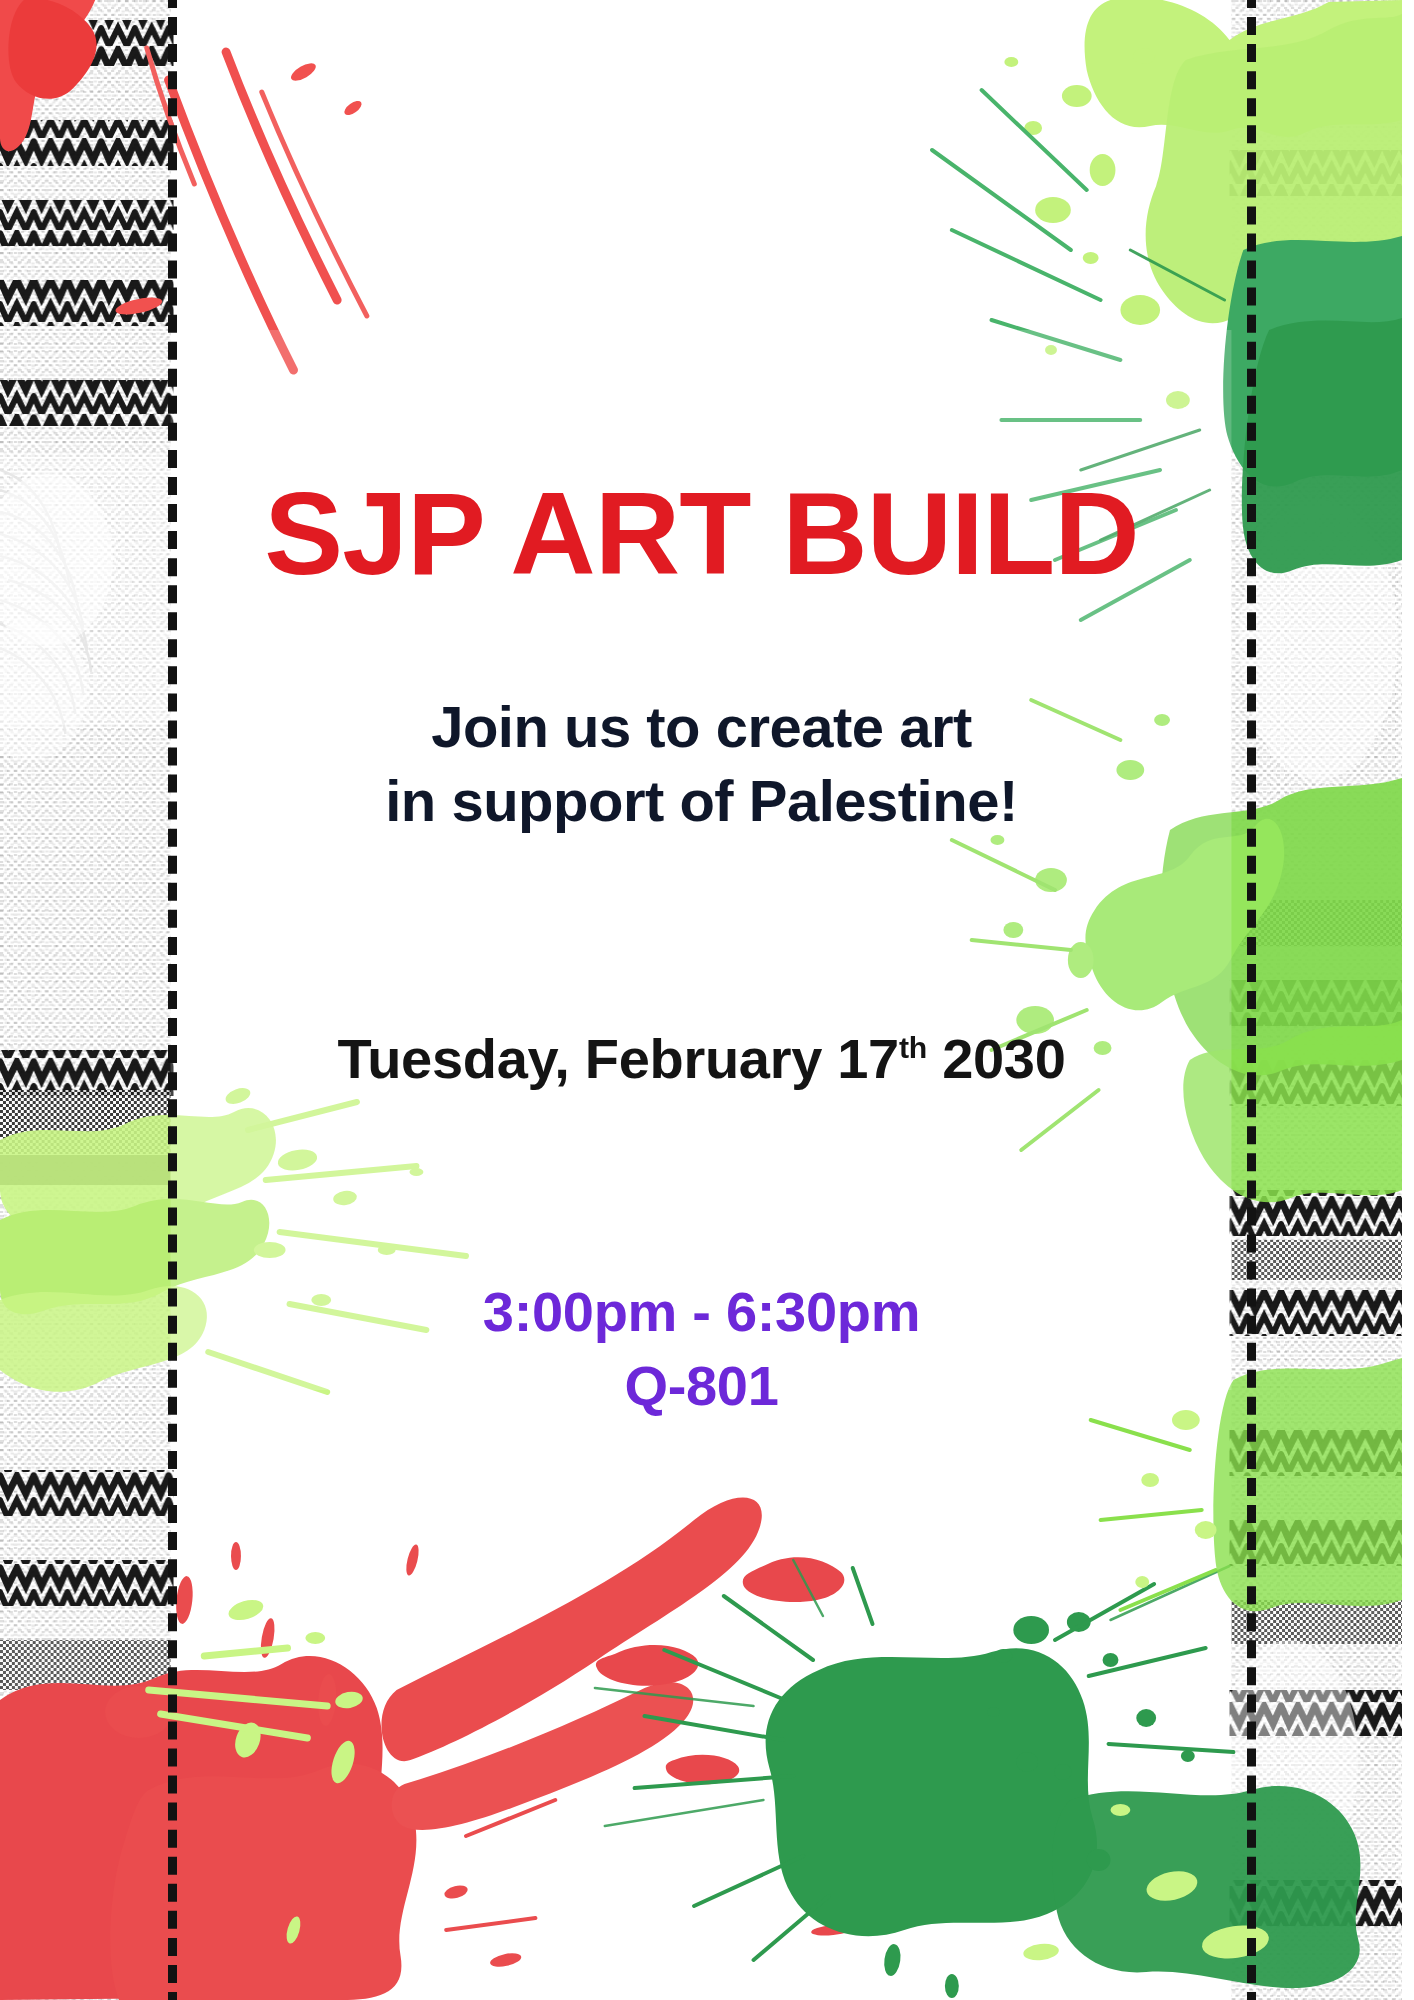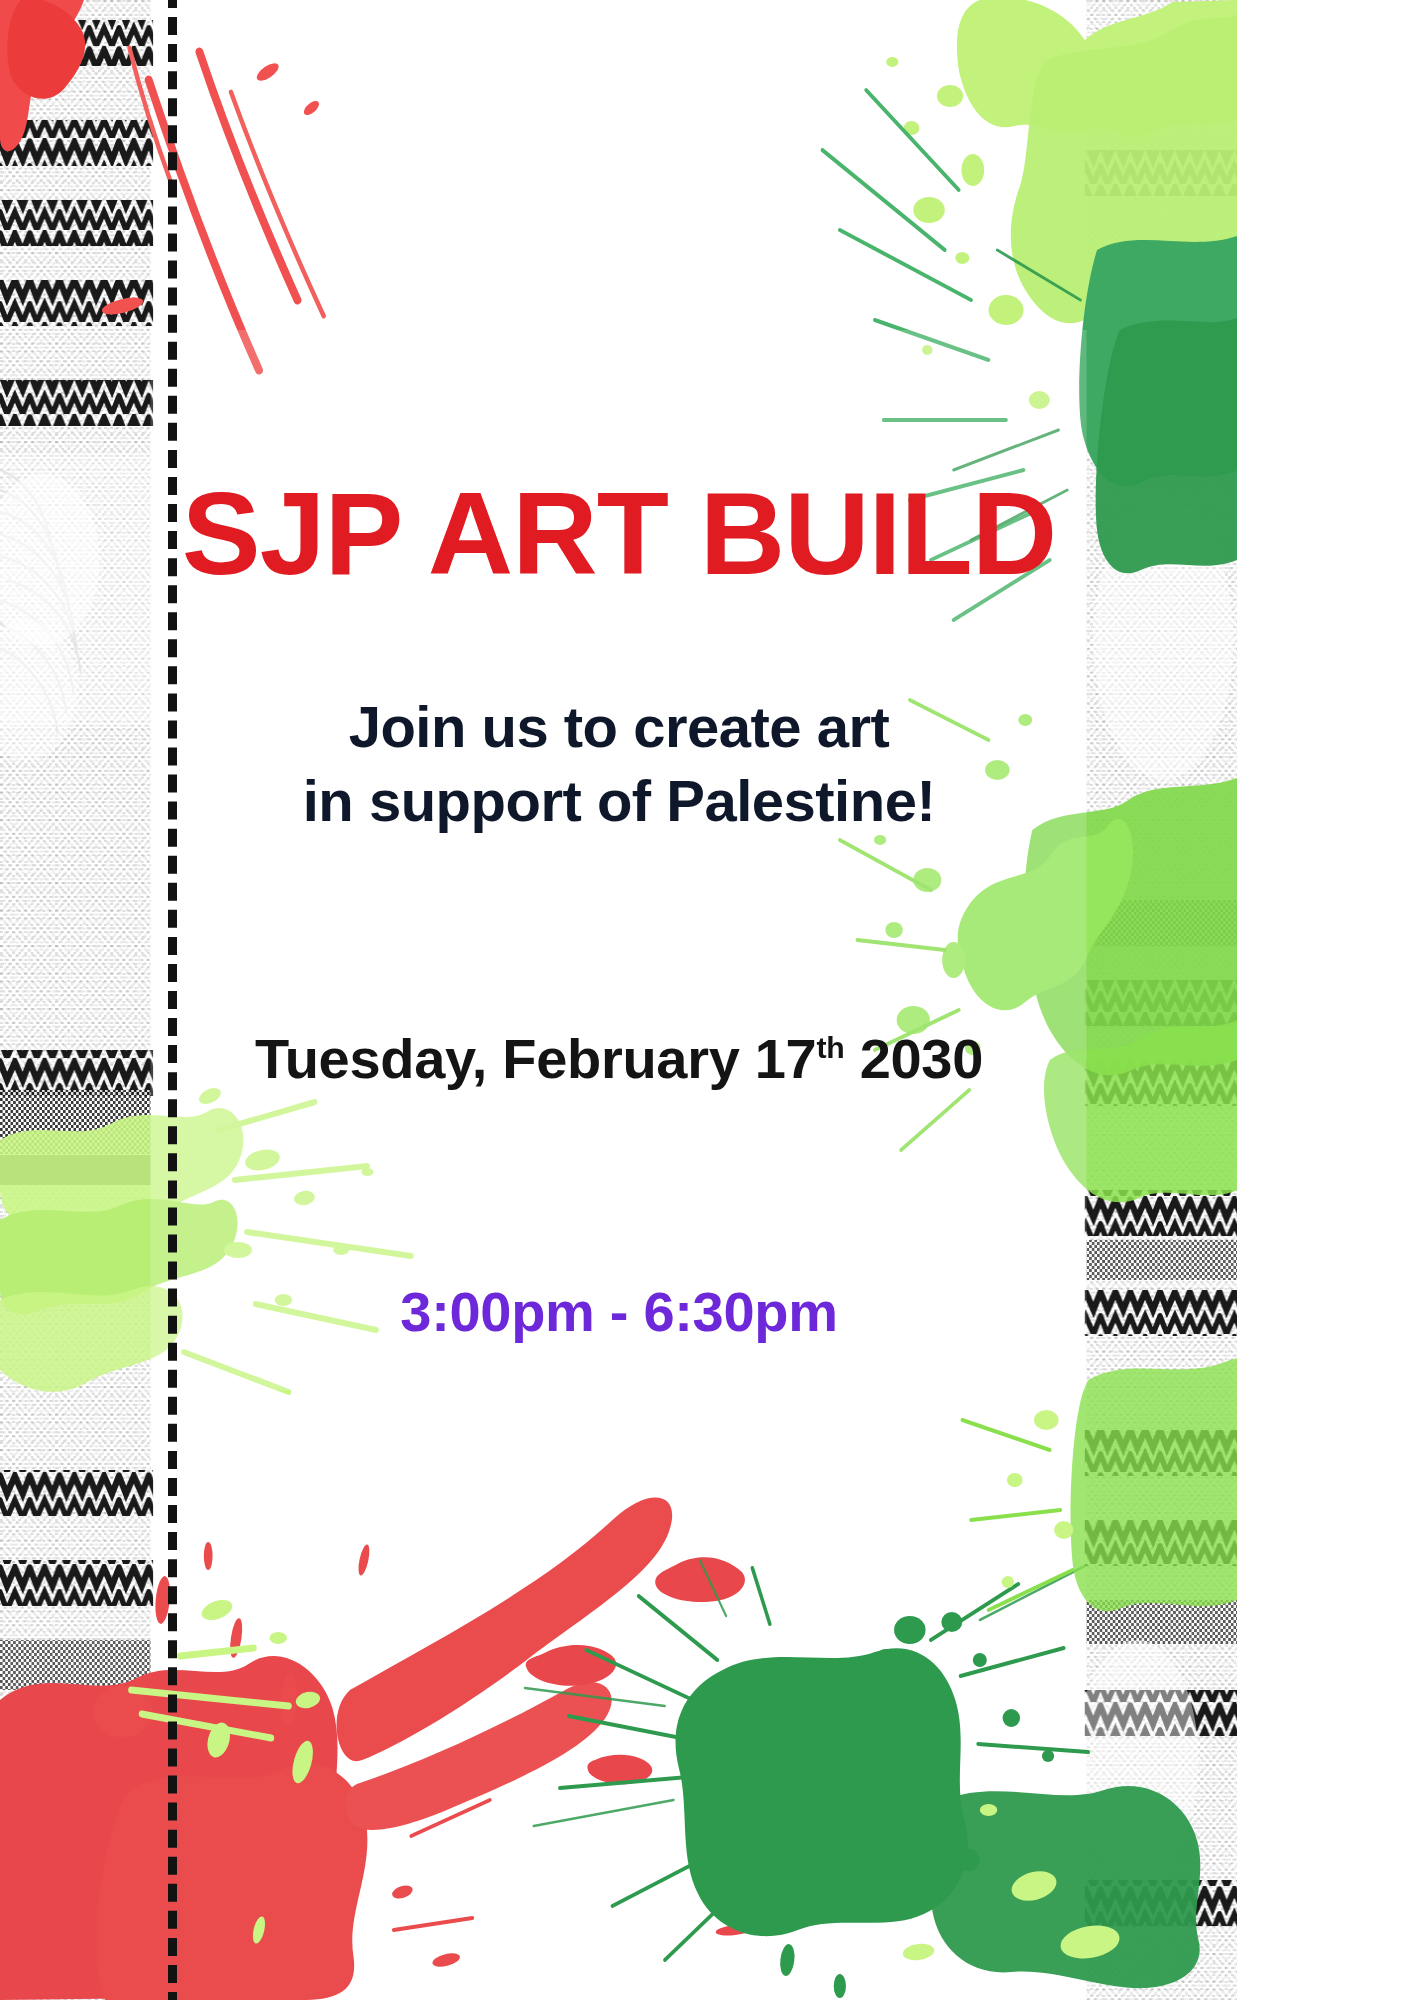--- a/index.html
+++ b/index.html
@@ -2,21 +2,21 @@
 <html><head>
 <meta charset="utf-8">
 <style>
   html, body {
     margin: 0;
     padding: 0;
     background: #ffffff;
   }
   #poster {
     position: relative;
-    width: 1237px;
+    width: 1402px;
     height: 2000px;
     overflow: hidden;
     background: #ffffff;
     font-family: "Liberation Sans", "DejaVu Sans", sans-serif;
   }
 
   
   .art-layer {
     position: absolute;
     inset: 0;
@@ -458,16 +458,17 @@
       <span class="ln">Join us to create art</span>
       <span class="ln">in support of Palestine!</span>
     </div>
 
     <div class="date-line">
       <span>Tuesday, February 17</span><sup>th</sup><span> 2030</span>
     </div>
 
     <div class="when-where">
       <span class="ln">3:00pm - 6:30pm</span>
+      <span class="ln">Q-801</span>
     </div>
 
   </div>
 </div>
 
 </body></html>

